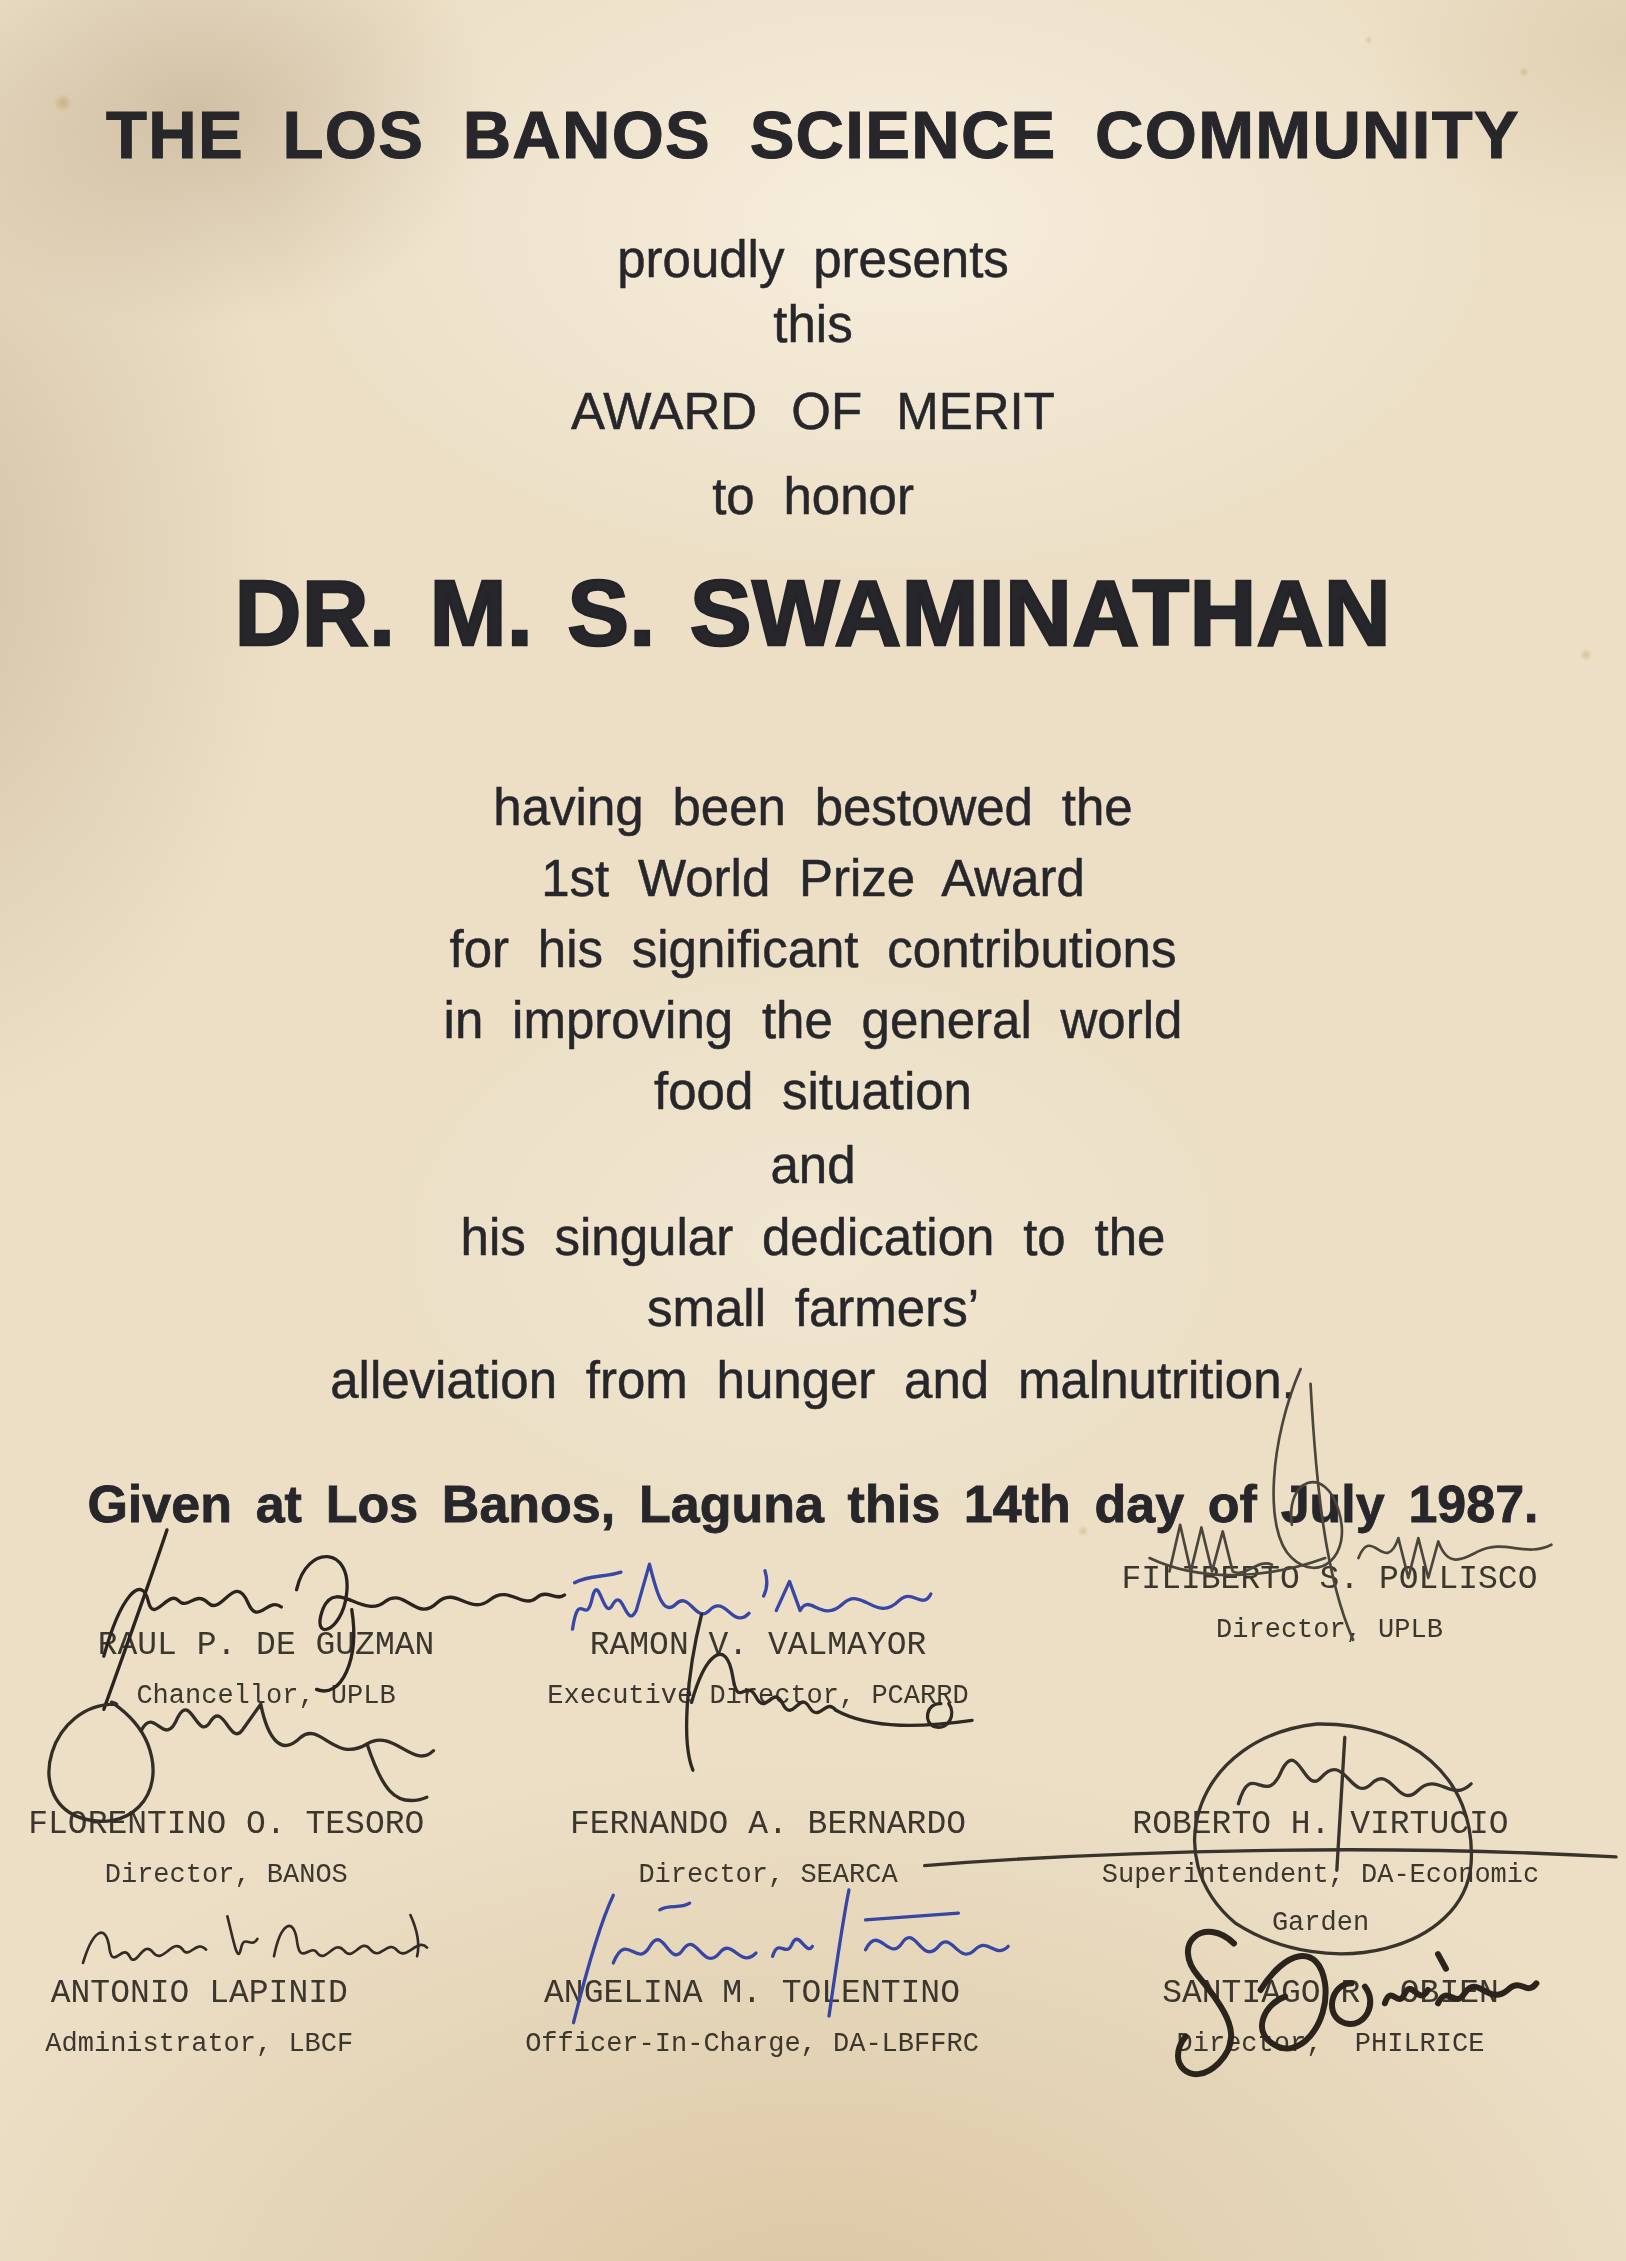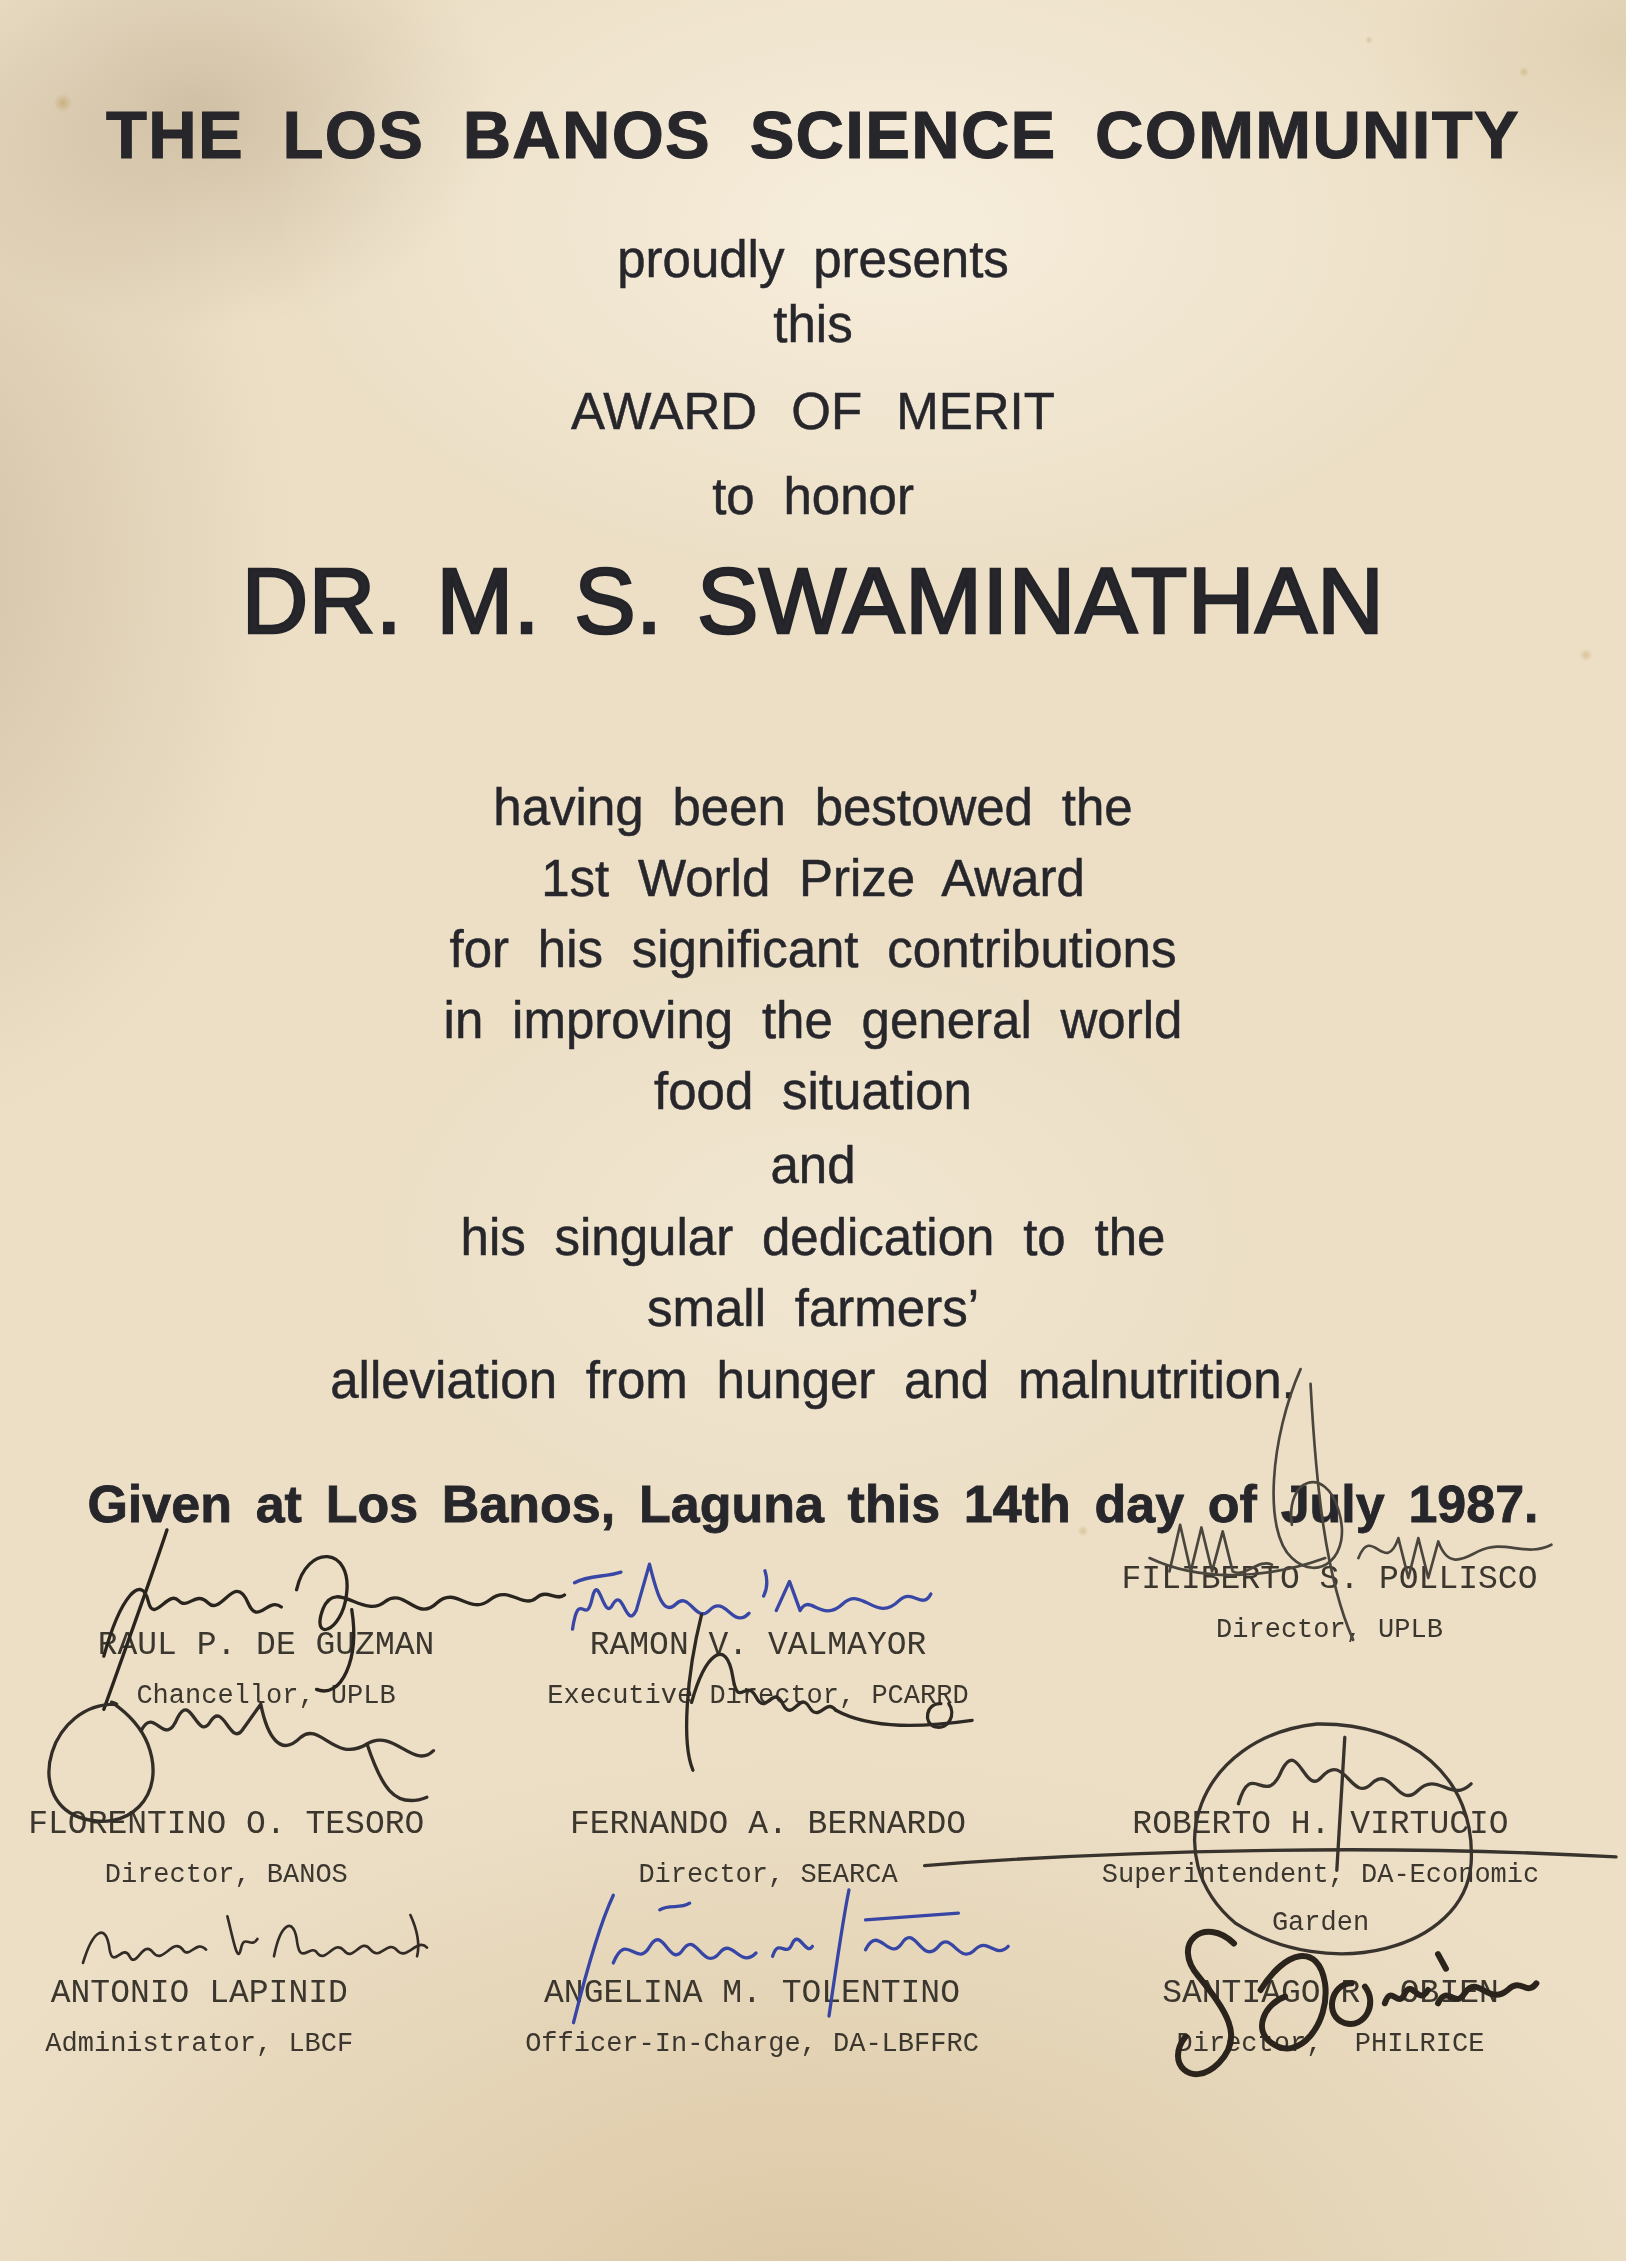--- a/index.html
+++ b/index.html
@@ -28,21 +28,21 @@
   .issuer{
     top:101px;font-size:67px;font-weight:700;
     letter-spacing:1.3px;word-spacing:18.6px;
     -webkit-text-stroke:1px #26262b;
   }
   .line-lg{
     font-size:51px;font-weight:400;word-spacing:14.6px;text-align:center;
     -webkit-text-stroke:0.5px #2a2a30;
   }
   .recipient{
-    top:555px;font-size:92px;font-weight:400;
+    top:567px;font-size:92px;font-weight:700;
     letter-spacing:0.7px;word-spacing:8px;text-align:center;
     -webkit-text-stroke:2.7px #23232a;
   }
   .dateline{
     top:1478px;font-size:52px;font-weight:700;word-spacing:9.3px;
     -webkit-text-stroke:0.8px #26262b;
   }
   .sig-block{position:absolute;text-align:center;font-family:"Liberation Mono", monospace;color:#3b362e;}
   .sig-name{font-size:33px;line-height:1;white-space:pre;}
   .sig-title{font-size:27px;line-height:1;margin-top:21px;white-space:pre;}

